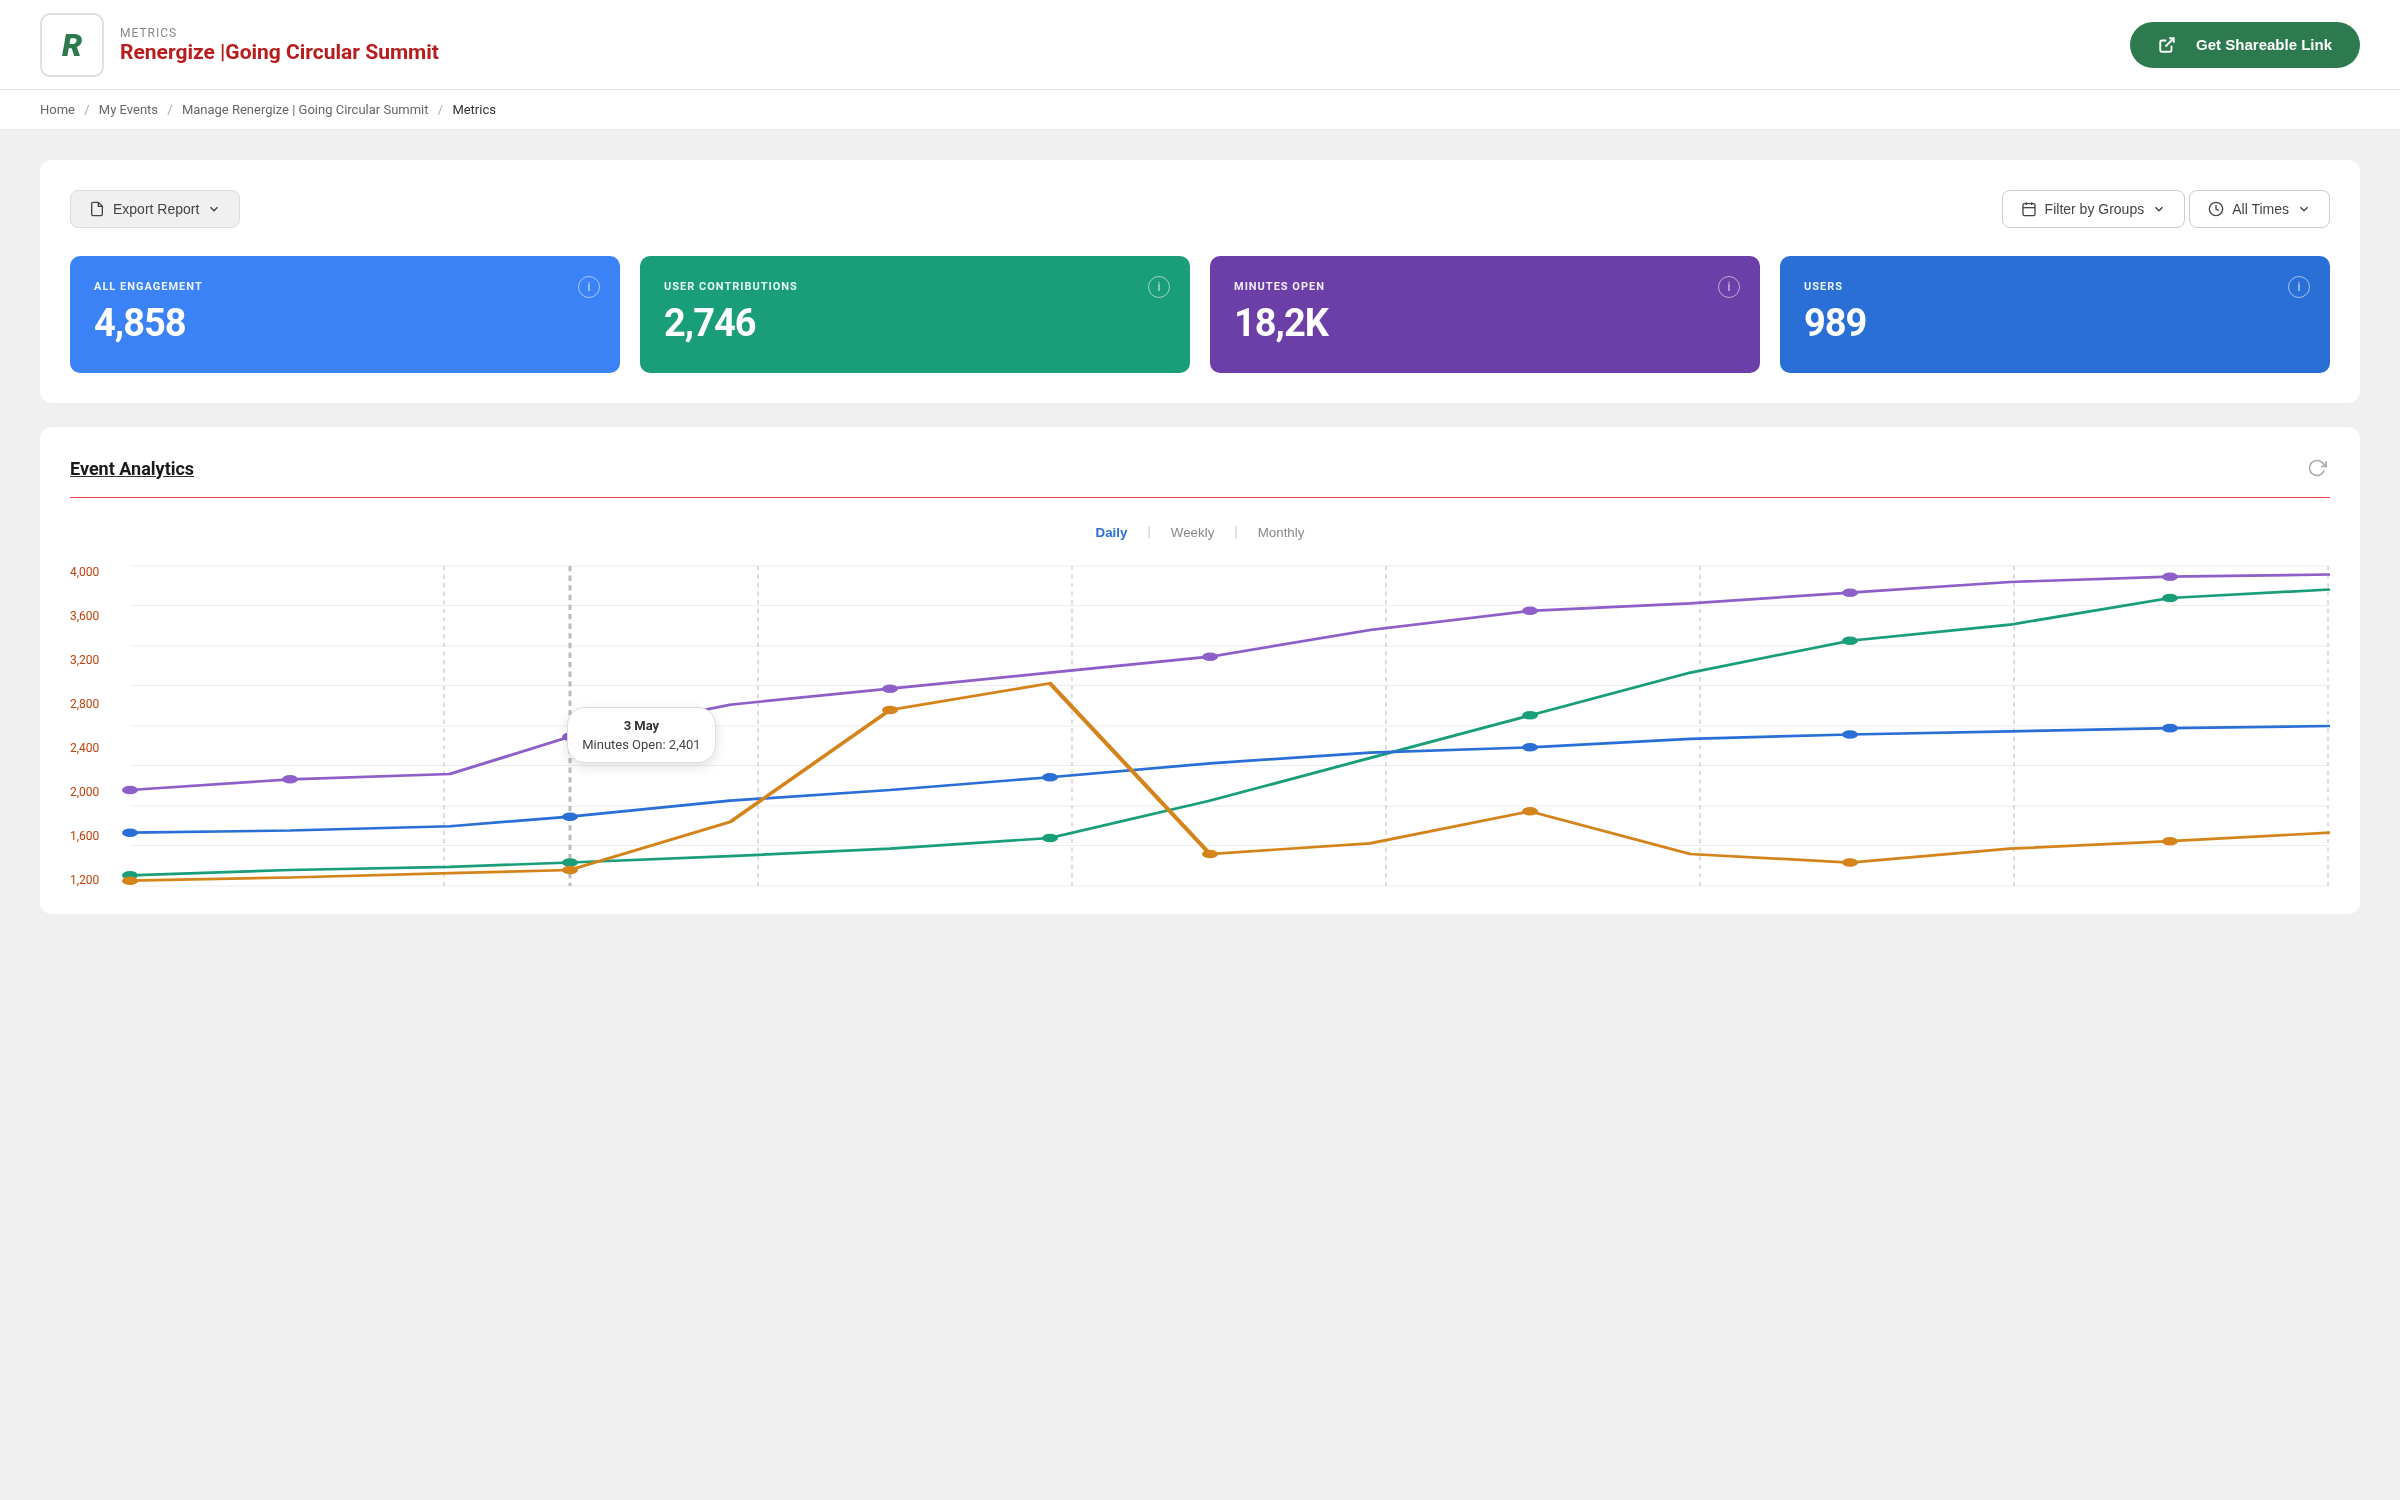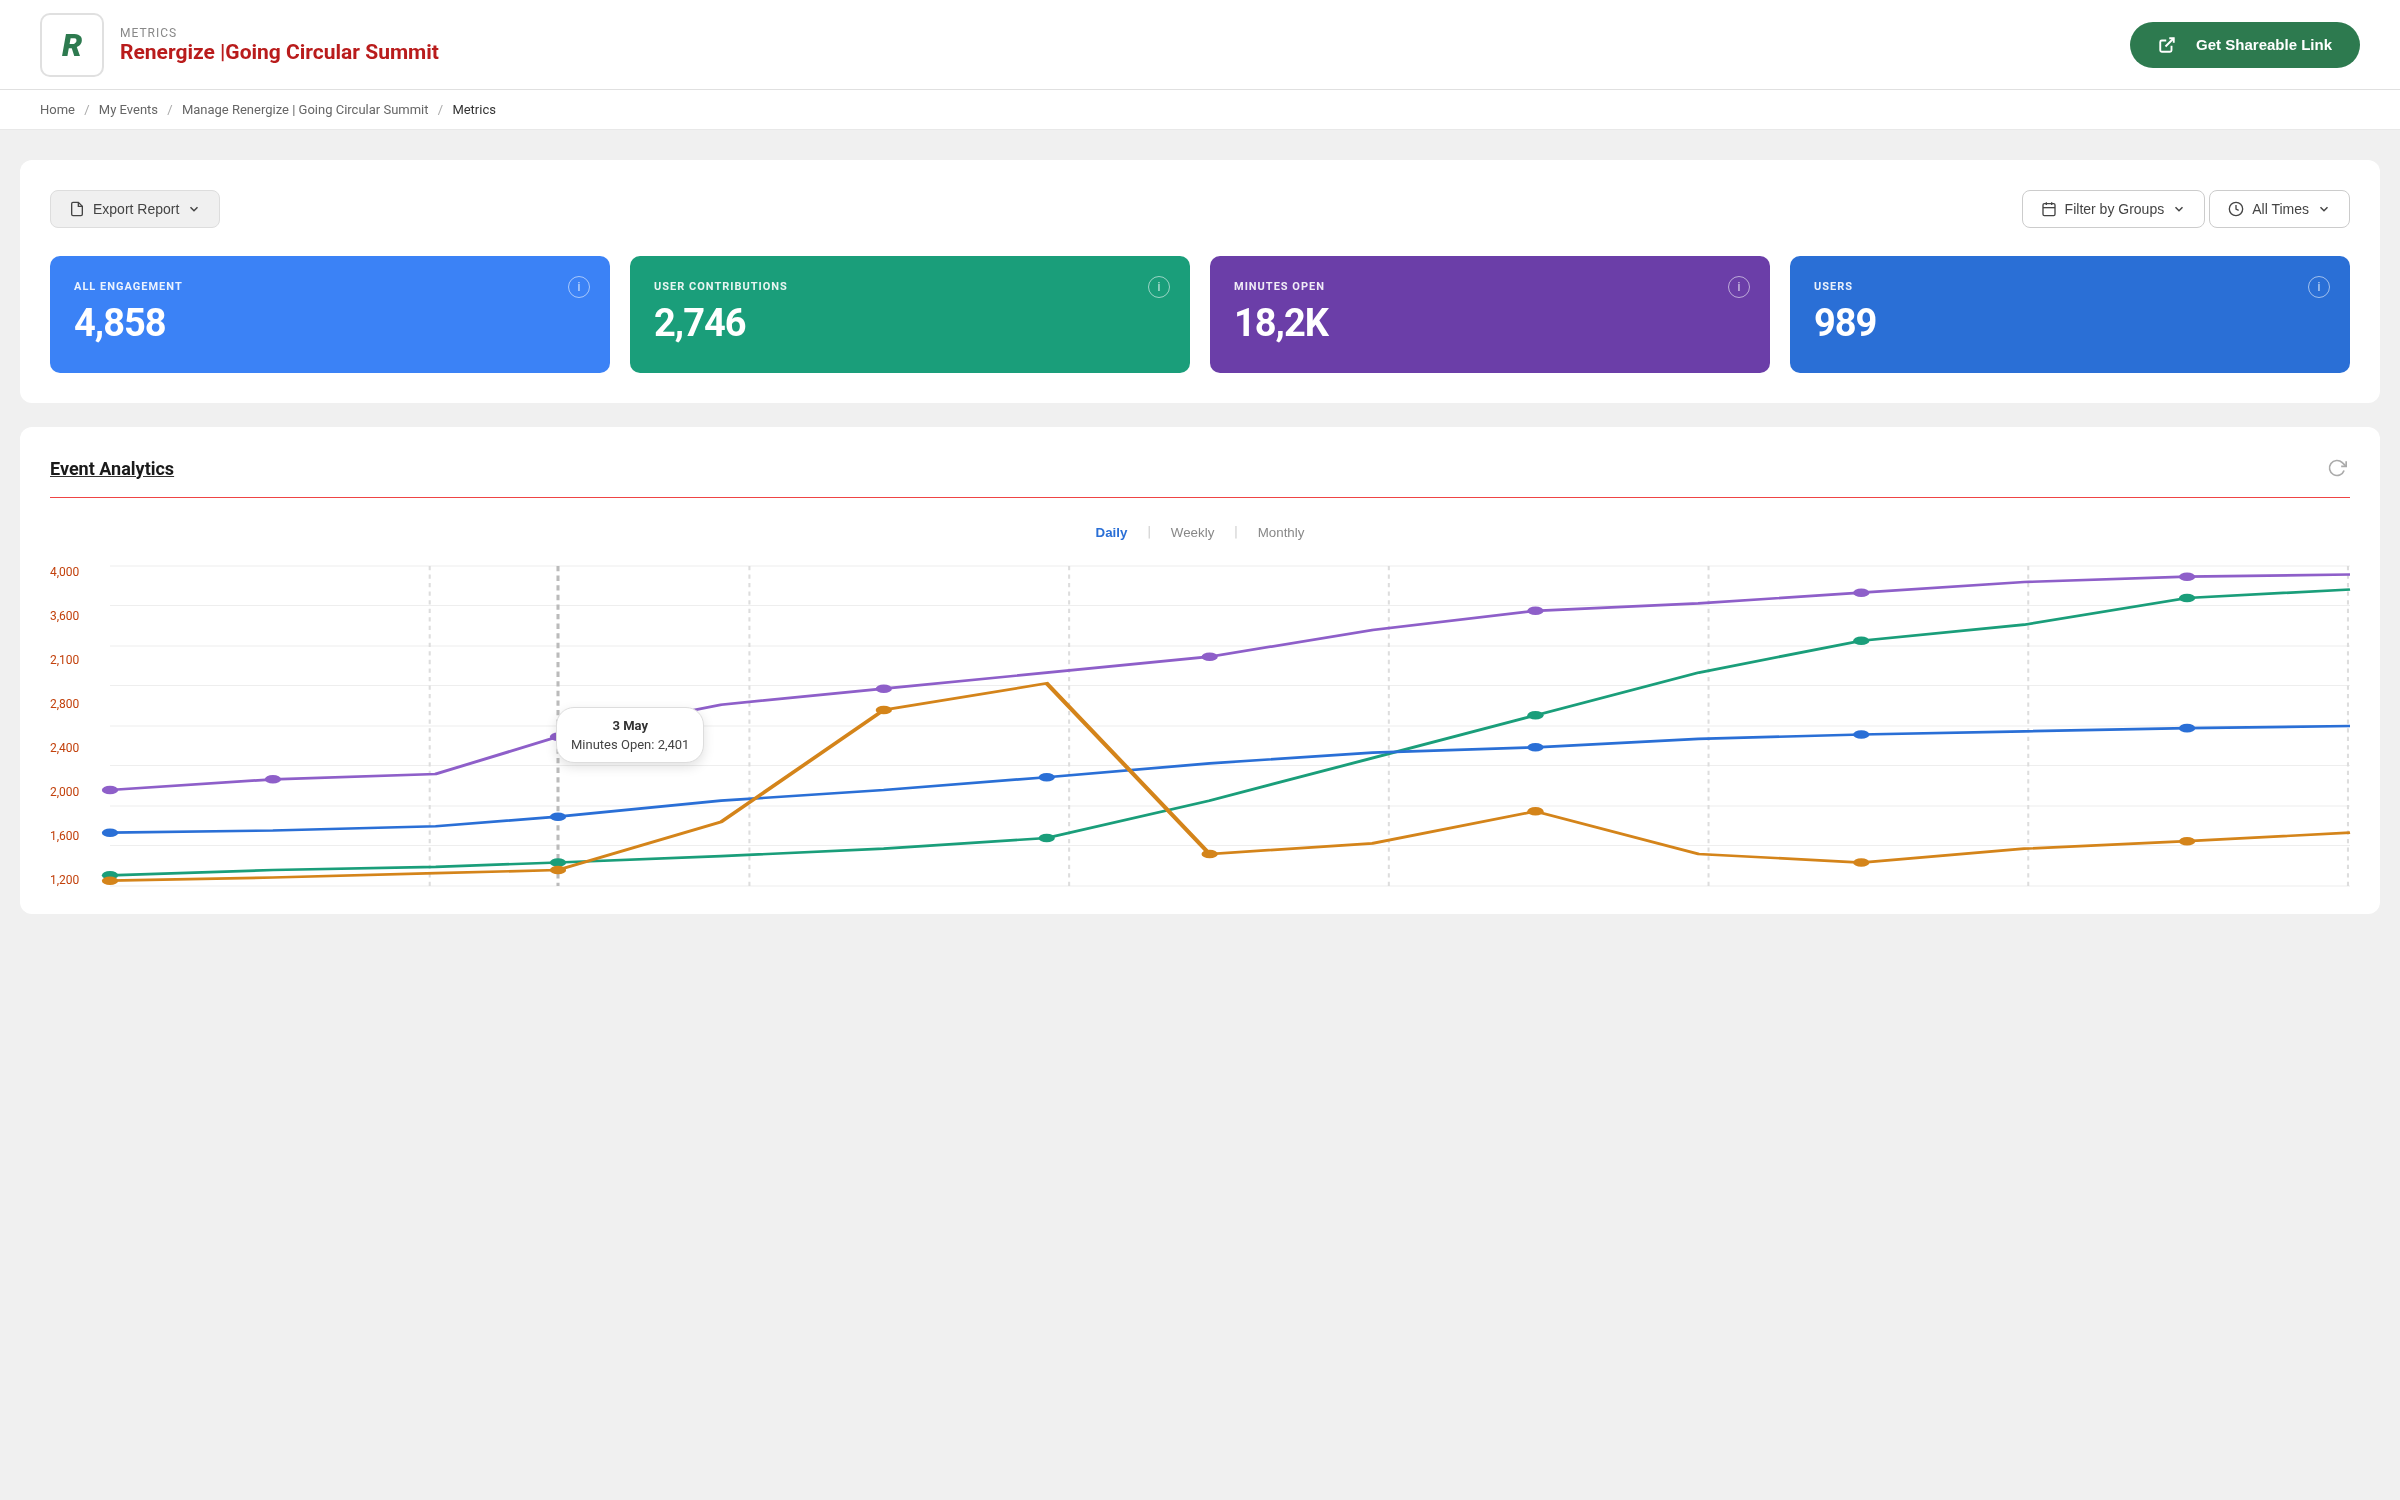--- a/index.html
+++ b/index.html
@@ -68,21 +68,21 @@
       border-bottom: 1px solid #e8e8e8;
       font-size: 13px;
       color: #666;
     }
     .breadcrumb-bar a { color: #666; text-decoration: none; }
     .bc-sep { margin: 0 6px; color: #aaa; }
     .bc-current { color: #333; }
 
     
     .main-content {
-      padding: 30px 20px;
+      padding: 30px 40px;
     }
 
     
     .dashboard-card {
       background: #fff;
       border-radius: 12px;
       padding: 30px;
       margin-bottom: 24px;
     }
 
@@ -378,21 +378,21 @@
       <span class="chart-tab-sep">|</span>
       <button class="chart-tab">Weekly</button>
       <span class="chart-tab-sep">|</span>
       <button class="chart-tab">Monthly</button>
     </div>
 
     <div class="chart-area">
       <div class="chart-y-labels">
         <span>4,000</span>
         <span>3,600</span>
-        <span>2,100</span>
+        <span>3,200</span>
         <span>2,800</span>
         <span>2,400</span>
         <span>2,000</span>
         <span>1,600</span>
         <span>1,200</span>
       </div>
       <div class="chart-svg-wrap">
         <svg class="chart" viewBox="0 0 1100 300" preserveAspectRatio="none">
 
           <line x1="0" y1="0" x2="1100" y2="0" stroke="#eee" stroke-width="1"></line>

